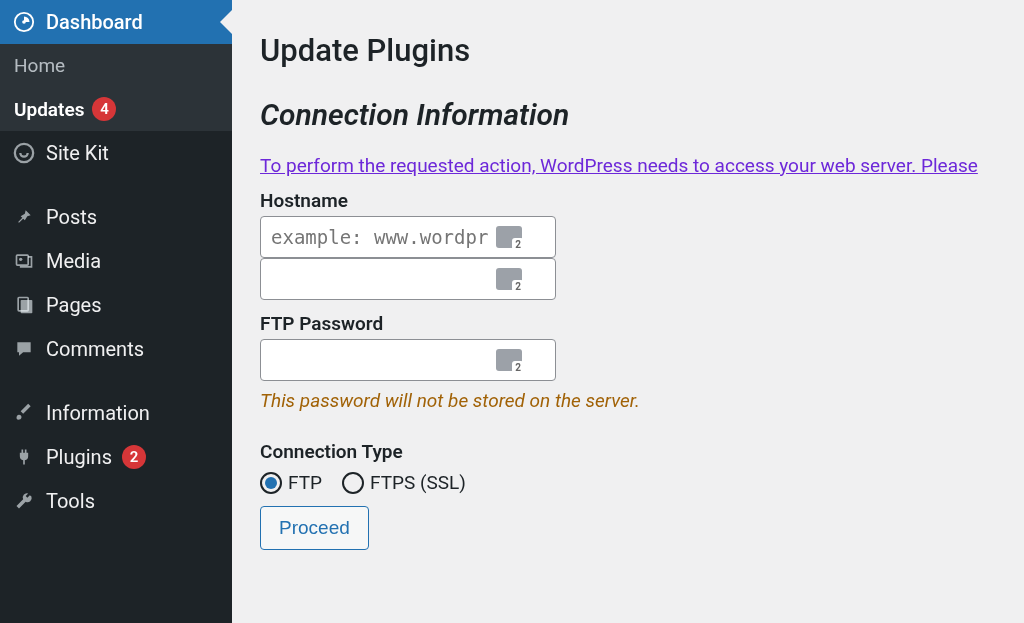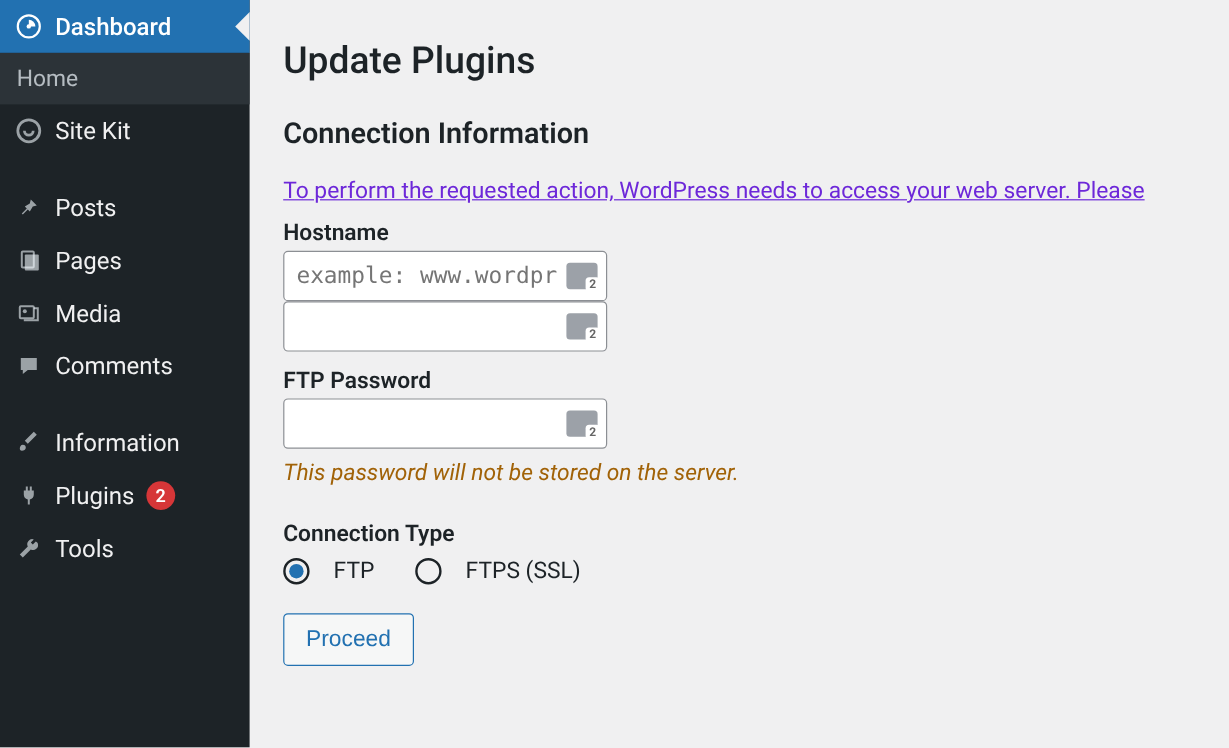--- a/index.html
+++ b/index.html
@@ -5,21 +5,21 @@
     * { margin: 0; padding: 0; box-sizing: border-box; }
     body {
       font-family: -apple-system, BlinkMacSystemFont, "Segoe UI", Roboto, sans-serif;
       background: #f0f0f1;
       display: flex;
       width: 1024px;
       height: 623px;
       overflow: hidden;
     }
     .sidebar {
-      width: 208px;
+      width: 232px;
       background: #1d2327;
       color: #f0f0f1;
       flex-shrink: 0;
     }
     .sidebar-item {
       display: flex;
       align-items: center;
       padding: 10px 12px;
       cursor: pointer;
       font-size: 20px;
@@ -87,38 +87,39 @@
       white-space: nowrap;
       overflow: hidden;
     }
     .main h1 {
       font-size: 31px;
       font-weight: 500;
       margin-bottom: 28px;
       color: #1d2327;
     }
     .main h2 {
-      font-size: 24px;
+      font-size: 30px;
       font-weight: 600;
       margin-bottom: 22px;
+      font-style: italic;
     }
     .main p.intro {
       font-size: 19px;
       color: #6d28d9;
       text-decoration: underline;
     }
     .field-label {
       font-size: 19px;
       font-weight: 600;
       margin-top: 12px;
       margin-bottom: 4px;
       color: #1d2327;
     }
     .text-input {
-      width: 270px;
+      width: 296px;
       height: 42px;
       border: 1px solid #8c8f94;
       border-radius: 4px;
       padding: 6px 10px;
       font-size: 19px;
       font-family: ui-monospace, Menlo, Consolas, monospace;
       color: #666;
       background: #fff;
       position: relative;
     }
@@ -159,21 +160,21 @@
       margin-top: 8px;
     }
     .conn-type { margin-top: 28px; }
     .conn-type-title {
       font-size: 19px;
       font-weight: 600;
     }
     .radio-row {
       display: flex;
       align-items: center;
-      gap: 20px;
+      gap: 6px;
       margin-top: 8px;
       font-size: 19px;
     }
     .radio {
       width: 22px;
       height: 22px;
       border: 2px solid #1d2327;
       border-radius: 50%;
       display: inline-flex;
       align-items: center;
@@ -181,21 +182,21 @@
       cursor: pointer;
     }
     .radio.selected .dot {
       width: 12px;
       height: 12px;
       background: #2271b1;
       border-radius: 50%;
     }
     .radio-label { margin-right: 14px; }
     .proceed-btn {
-      margin-top: 24px;
+      margin-top: 12px;
       border: 1px solid #2271b1;
       color: #2271b1;
       background: #f6f7f7;
       font-size: 19px;
       padding: 10px 18px;
       border-radius: 4px;
       cursor: pointer;
     }
   </style>
 </head>
@@ -210,20 +211,24 @@
           <path d="M12 6 A6 6 0 0 1 18 12 L12 12 Z" fill="currentColor"></path>
           <circle cx="12" cy="12" r="2" fill="currentColor"></circle>
         </svg>
     </span>
     <span>Dashboard</span>
   </div>
 
   <div class="sidebar-subitem">
     <span>Home</span>
   </div>
+  <div class="sidebar-subitem active">
+    <span>Updates</span>
+    <span class="badge">4</span>
+  </div>
 
   <div class="sidebar-item">
     <span class="icon">
       <svg width="22" height="22" viewBox="0 0 24 24" fill="currentColor">
           <circle cx="12" cy="12" r="10" fill="none" stroke="currentColor" stroke-width="2.5"></circle>
           <path d="M8 12 A4 4 0 0 0 16 12" fill="none" stroke="currentColor" stroke-width="2.5"></path>
         </svg>
     </span>
     <span>Site Kit</span>
   </div>
@@ -235,36 +240,36 @@
       <svg width="20" height="20" viewBox="0 0 24 24" fill="currentColor">
           <path d="M14 4l6 6-4 1-3 5-2-2-5 5-1-1 5-5-2-2 5-3 1-4z"></path>
         </svg>
     </span>
     <span>Posts</span>
   </div>
 
   <div class="sidebar-item">
     <span class="icon">
       <svg width="20" height="20" viewBox="0 0 24 24" fill="currentColor">
-          <rect x="5" y="3" width="12" height="16" rx="1" fill="none" stroke="currentColor" stroke-width="2"></rect>
-          <rect x="8" y="6" width="14" height="16" rx="1" fill="currentColor"></rect>
-        </svg>
-    </span>
-    <span>Pages</span>
-  </div>
-
-  <div class="sidebar-item">
-    <span class="icon">
-      <svg width="20" height="20" viewBox="0 0 24 24" fill="currentColor">
           <rect x="3" y="5" width="14" height="12" rx="1" fill="none" stroke="currentColor" stroke-width="2"></rect>
           <circle cx="8" cy="10" r="2"></circle>
           <path d="M17 7h4v12h-14" fill="none" stroke="currentColor" stroke-width="2"></path>
         </svg>
     </span>
     <span>Media</span>
+  </div>
+
+  <div class="sidebar-item">
+    <span class="icon">
+      <svg width="20" height="20" viewBox="0 0 24 24" fill="currentColor">
+          <rect x="5" y="3" width="12" height="16" rx="1" fill="none" stroke="currentColor" stroke-width="2"></rect>
+          <rect x="8" y="6" width="14" height="16" rx="1" fill="currentColor"></rect>
+        </svg>
+    </span>
+    <span>Pages</span>
   </div>
 
   <div class="sidebar-item">
     <span class="icon">
       <svg width="20" height="20" viewBox="0 0 24 24" fill="currentColor">
           <path d="M4 4h16v12h-9l-5 4v-4H4z"></path>
         </svg>
     </span>
     <span>Comments</span>
   </div>

